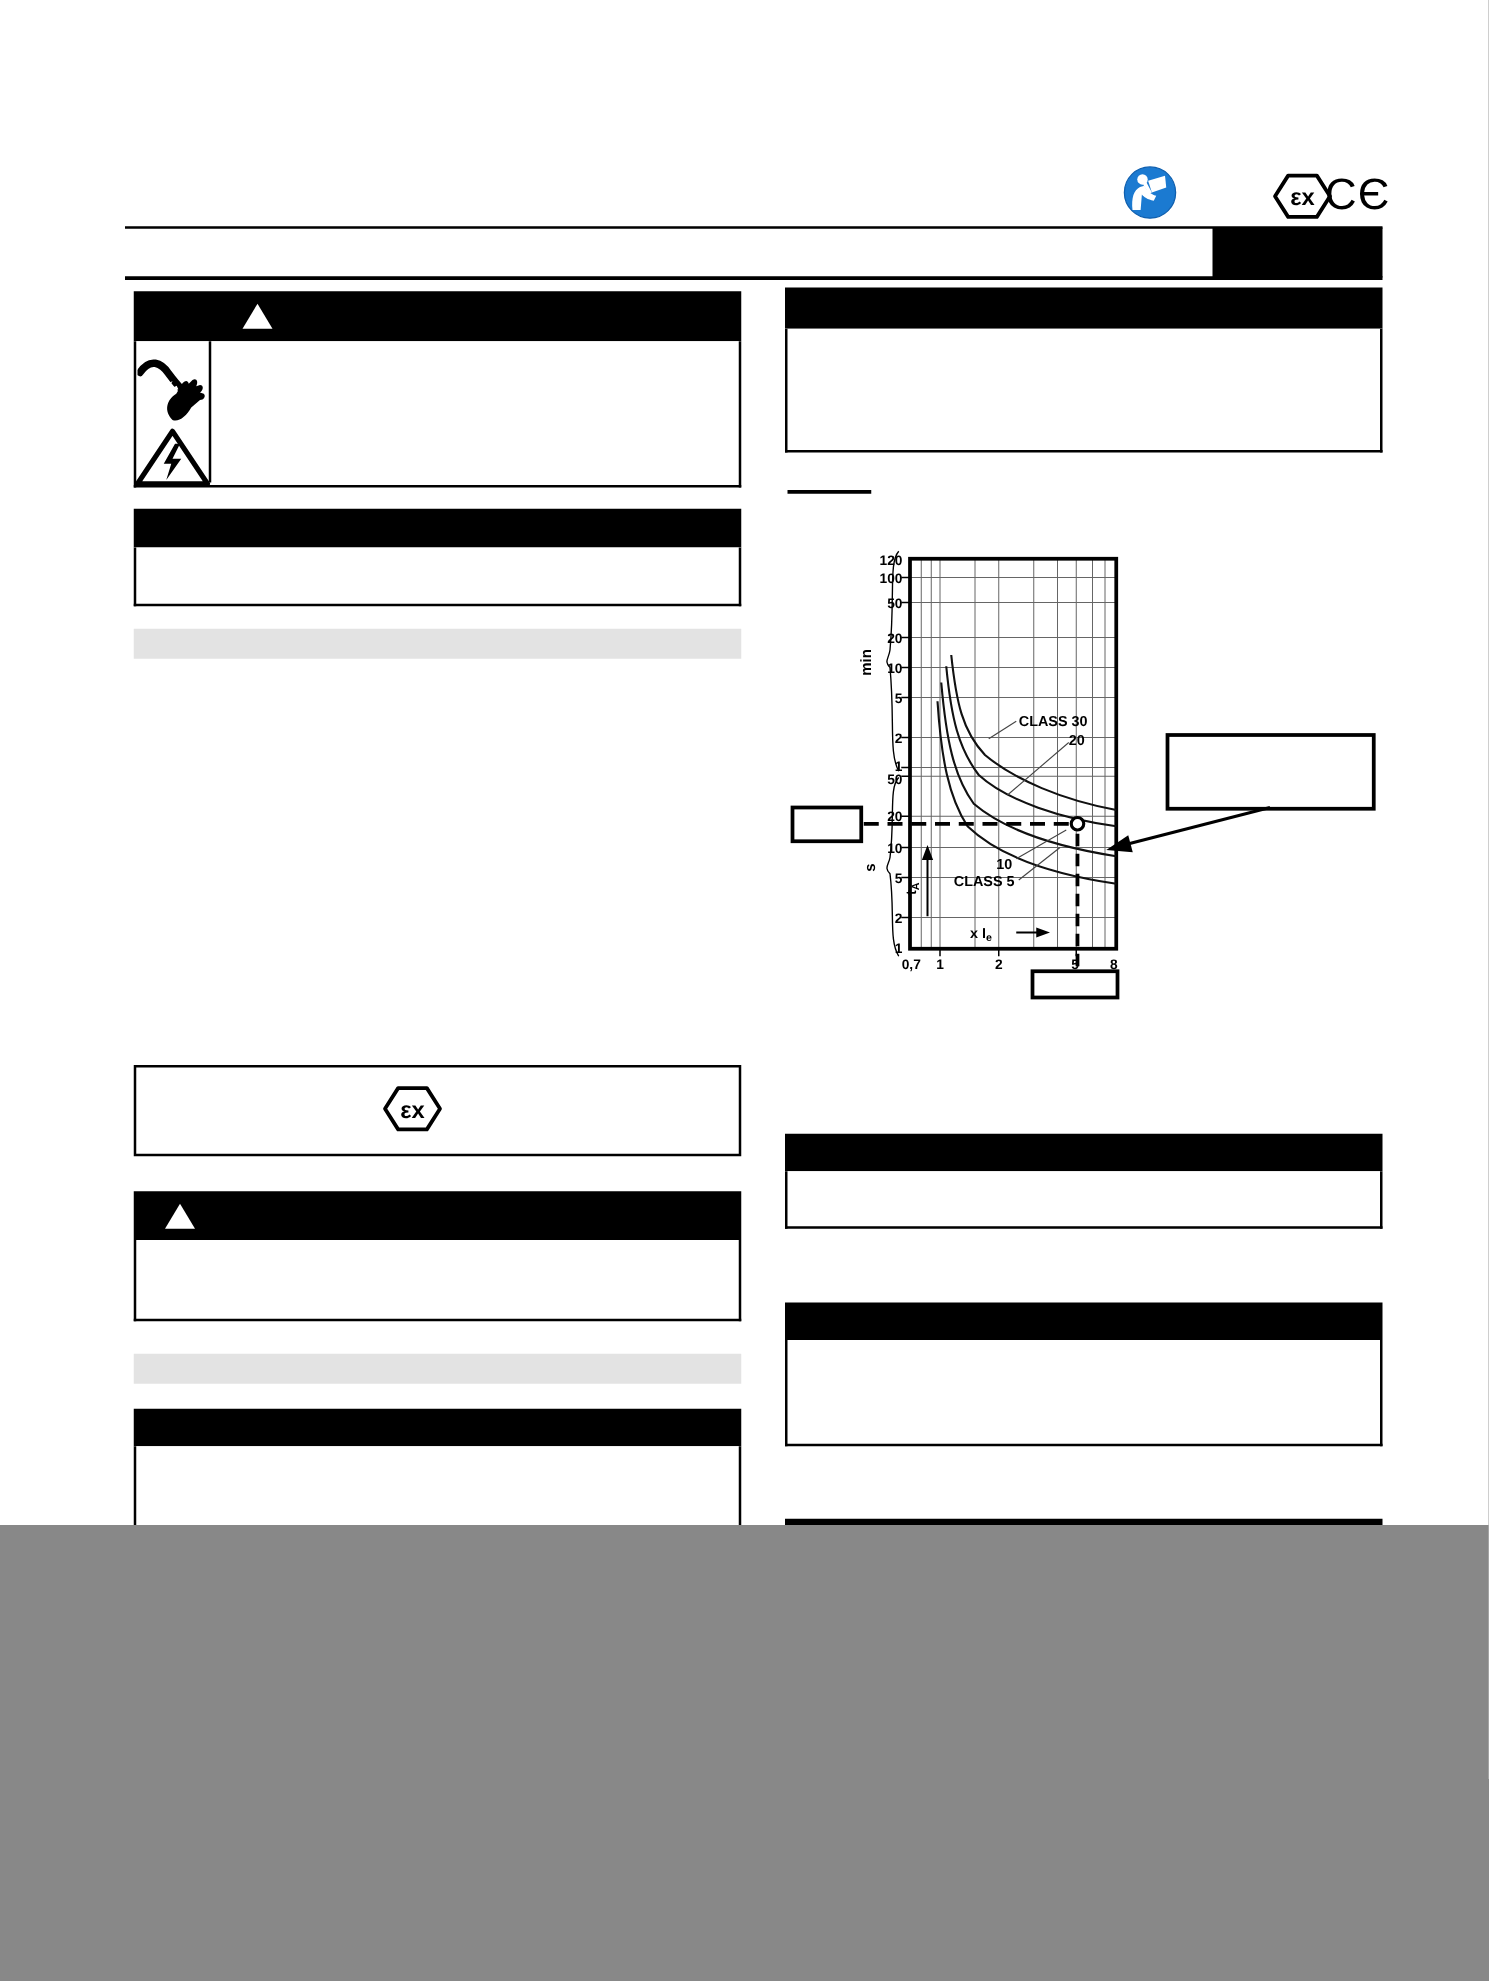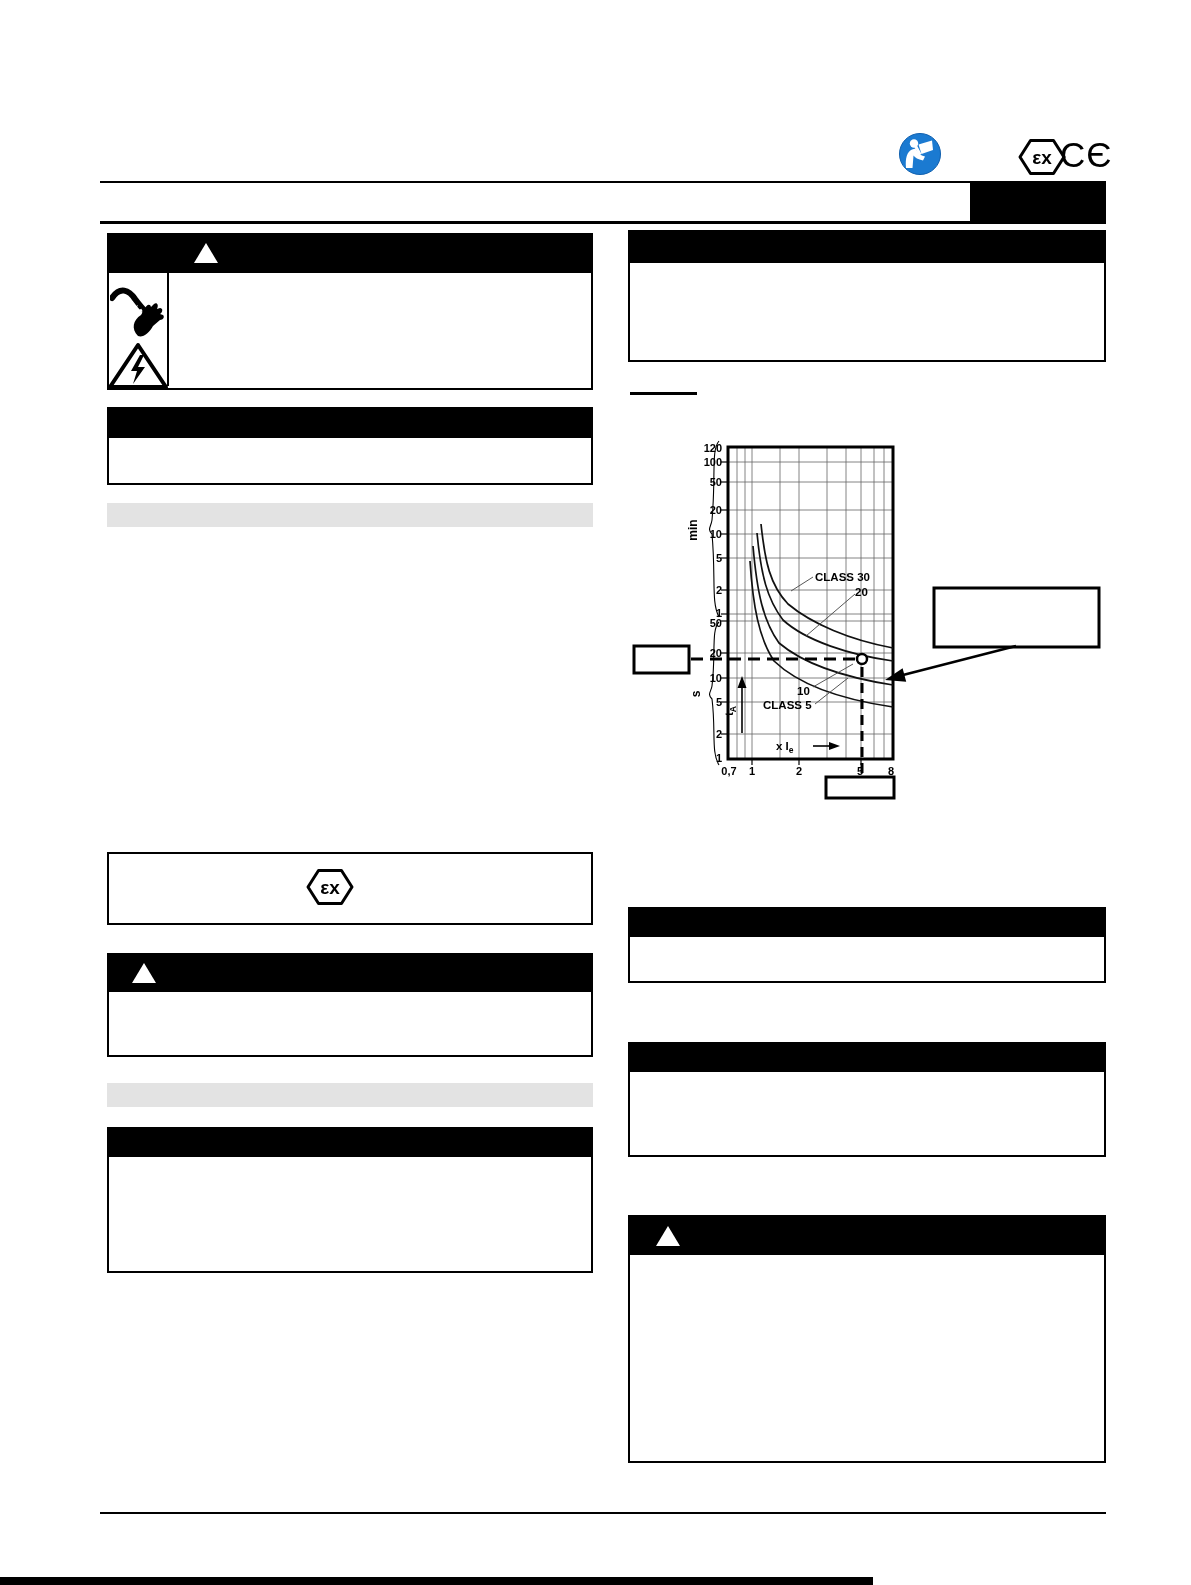--- a/index.html
+++ b/index.html
@@ -1,16 +1,16 @@
 <!DOCTYPE html>
 <html><head>
 <meta charset="utf-8">
 <style>
   html,body{margin:0;padding:0;background:#888;}
-  #page{position:relative;width:1191px;height:1585px;background:#ffffff;margin:0 auto;
+  #page{position:relative;width:1191px;height:1220px;background:#ffffff;margin:0 auto;
         font-family:"Liberation Sans",sans-serif;overflow:hidden;}
   .abs{position:absolute;}
   .blackbar{background:#000;}
   .graybar{background:#e3e3e3;}
   .panel-body{border:2px solid #000;border-top:none;background:#fff;box-sizing:border-box;}
   .rule{background:#000;}
   .wtri{width:0;height:0;border-left:12px solid transparent;border-right:12px solid transparent;
         border-bottom:20px solid #fff;}
   svg text{font-family:"Liberation Sans",sans-serif;}
 </style>

